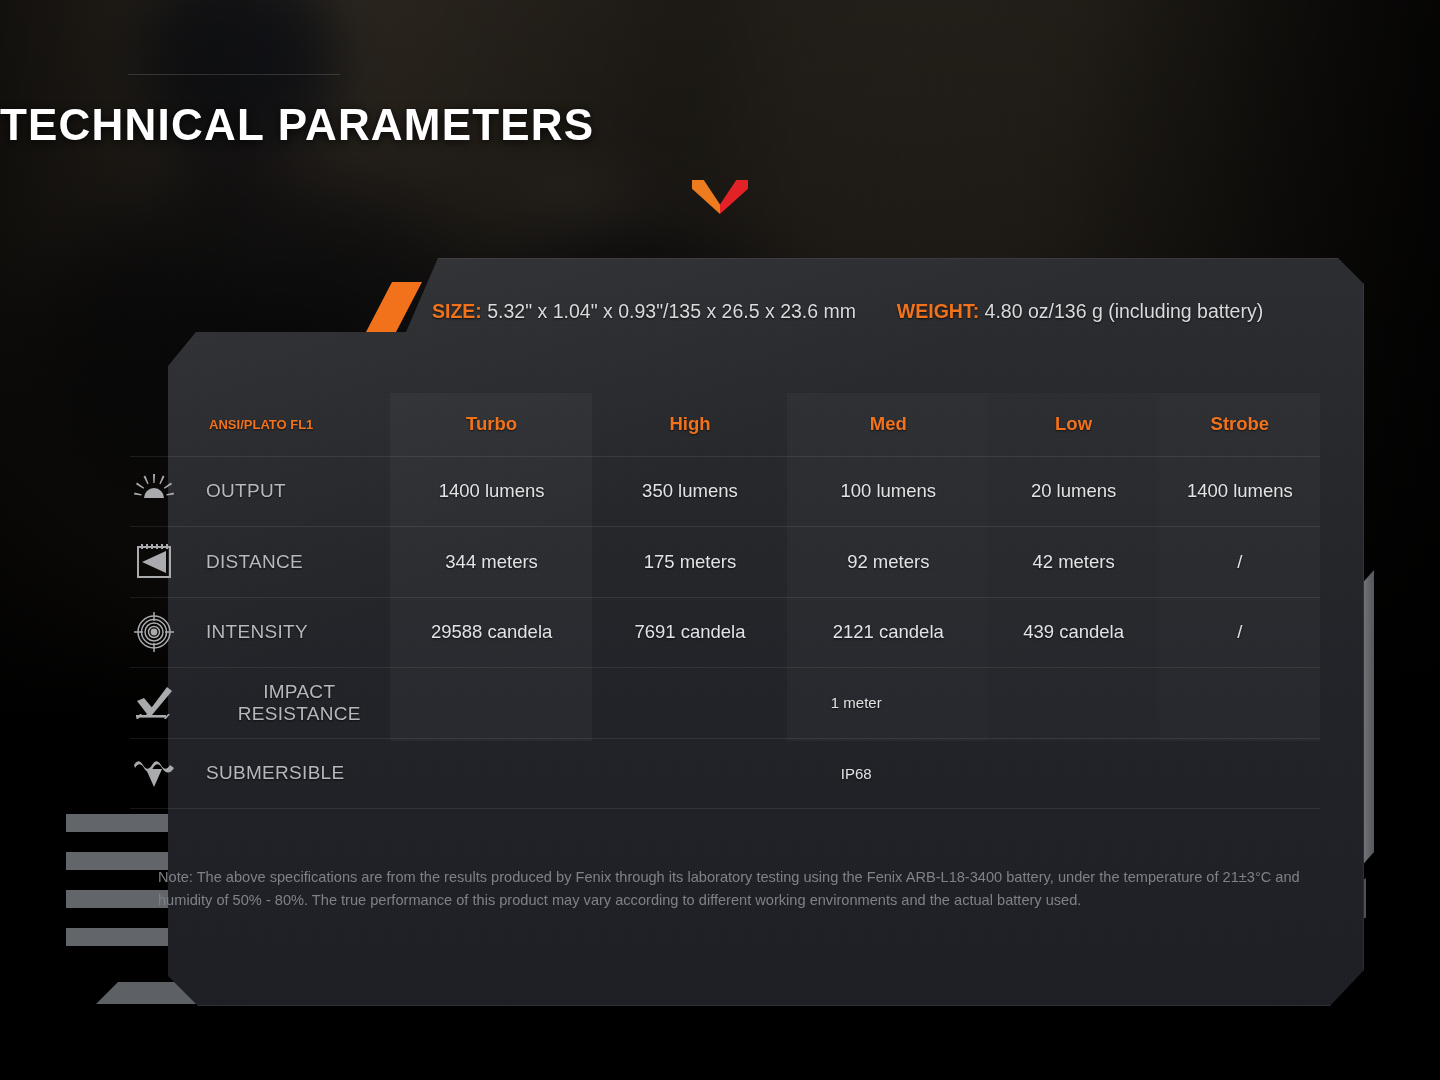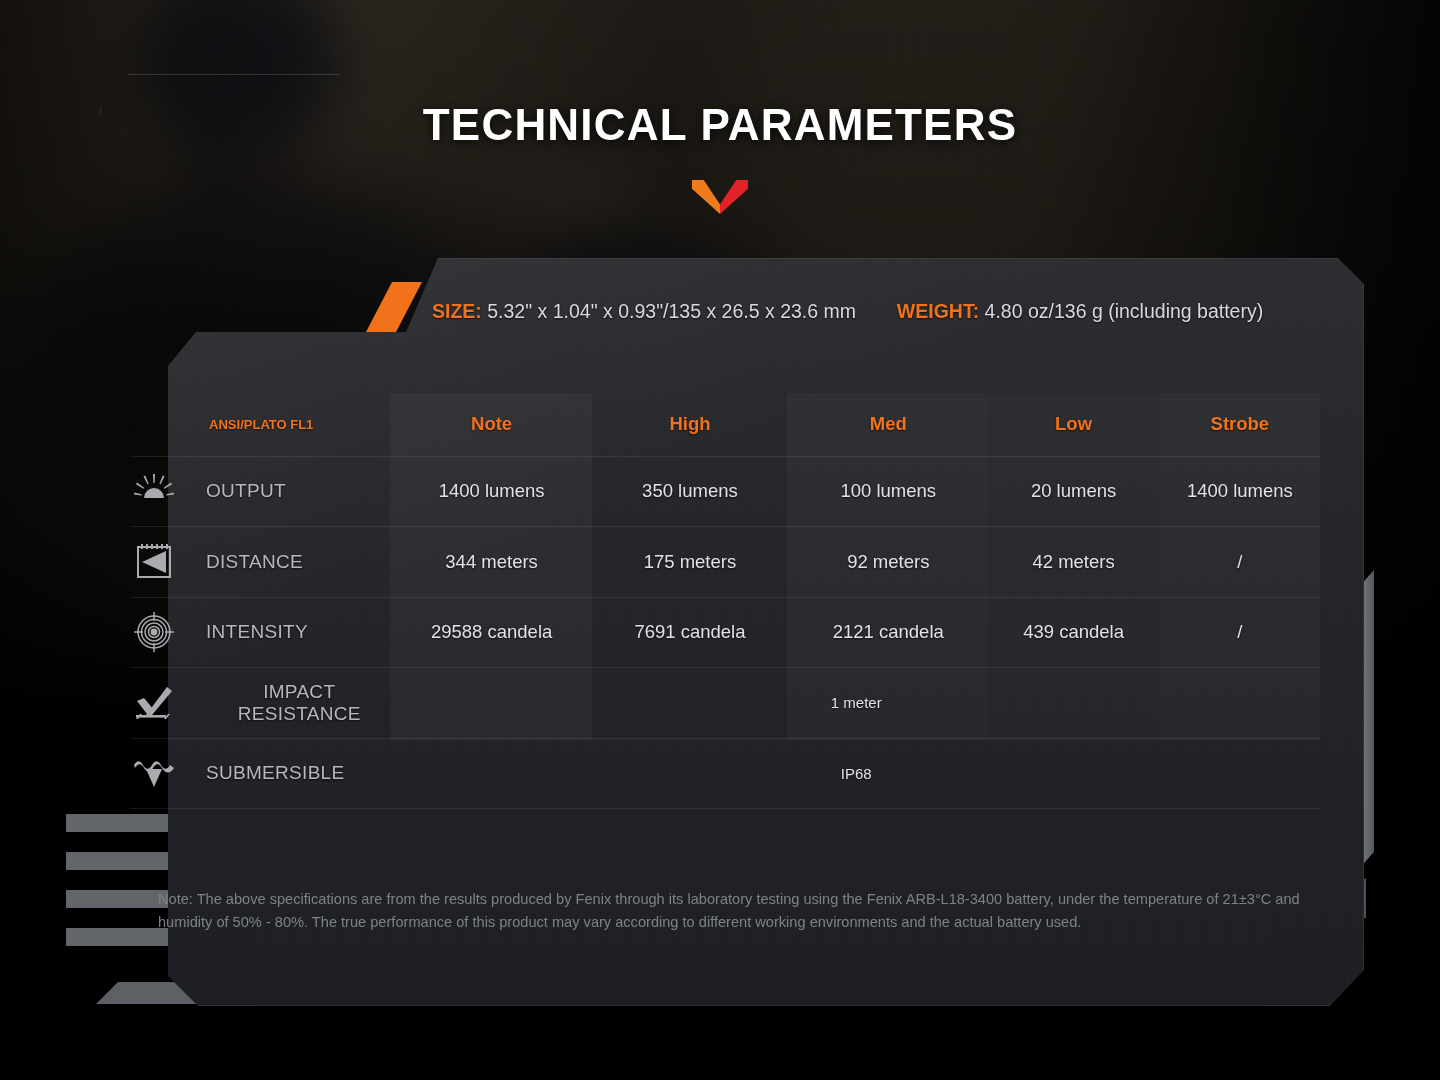--- a/index.html
+++ b/index.html
@@ -33,21 +33,21 @@
       linear-gradient(#151310,#151310);
   }
   #bg-fade{
     position:absolute; inset:0;
     background:
       linear-gradient(to bottom, rgba(0,0,0,.30) 0%, rgba(0,0,0,.42) 22%, rgba(0,0,0,.72) 48%, rgba(0,0,0,.93) 63%, #000 72%, #000 100%),
       linear-gradient(to right, rgba(0,0,0,.55) 0%, rgba(0,0,0,.10) 18%, rgba(0,0,0,.05) 55%, rgba(0,0,0,.45) 84%, rgba(0,0,0,.80) 100%);
   }
 
   
-  #header{ position:absolute; left:0; top:0; width:1440px; z-index:5; text-align:center; }
+  #header{ position:absolute; left:0; top:0; width:1440px; z-index:5; text-align:left; }
   #page-title{
     margin-top:100px;
     font-size:44px; font-weight:bold; color:#fff; letter-spacing:1.2px;
     text-shadow:0 2px 10px rgba(0,0,0,.8);
   }
   #chevron{ margin:30px auto 0; width:56px; height:34px; position:relative; }
   #chevron .half{ position:absolute; top:0; width:28px; height:34px; }
   #chevron .lt{ left:0;  background:#ef7b1f;
     clip-path:polygon(0 0, 42% 0, 100% 72%, 100% 100%, 0 26%); }
   #chevron .rt{ left:28px; background:#e32227;
@@ -173,21 +173,21 @@
   .lblwrap{ display:flex; align-items:center; gap:28px; }
   .lblwrap .ico{ width:48px; height:44px; flex:0 0 48px; display:flex; align-items:center; justify-content:center; }
   .lblwrap .txt{ font-size:19px; color:#b6b8bb; letter-spacing:.3px; }
 
   svg{ display:block; }
   .ic{ fill:#a9abae; }
   .icst{ stroke:#a9abae; fill:none; }
 
   
   #notes{
-    position:absolute; left:158px; top:888px; width:1148px; z-index:8;
+    position:absolute; left:158px; top:866px; width:1148px; z-index:8;
     font-size:14.6px; line-height:22.6px; color:#7e8287;
   }
   #note-2{ margin-top:13px; }
 </style>
 </head>
 <body>
 
 <div id="backdrop">
   <div id="bg-photo"></div>
   <div id="bg-fade"></div>
@@ -235,21 +235,21 @@
     <col class="c-label">
       <col class="c-mode">
       <col class="c-mode">
       <col class="c-mode">
       <col class="c-mode4">
       <col class="c-mode5">
   </colgroup>
   <thead>
     <tr class="hrow">
       <th class="lbl">ANSI/PLATO FL1</th>
-      <th>Note</th>
+      <th>Turbo</th>
       <th>High</th>
       <th>Med</th>
       <th>Low</th>
       <th>Strobe</th>
     </tr>
   </thead>
   <tbody>
 
     <tr class="drow">
       <td class="lbl">

